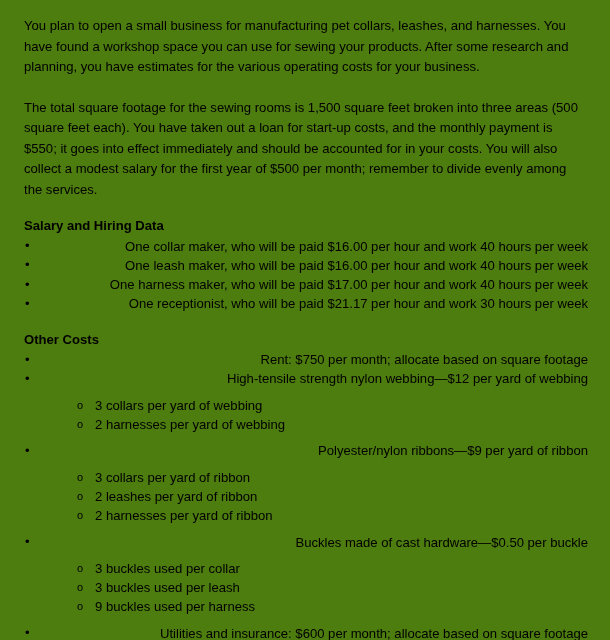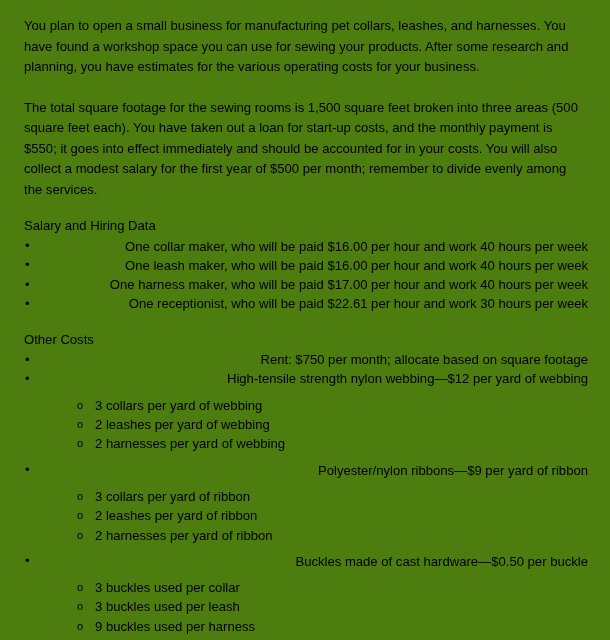--- a/index.html
+++ b/index.html
@@ -28,21 +28,21 @@
     line-height: 20.5px;
     text-align: left;
     max-width: 566px;
   }
   .para-gap {
     height: 20px;
   }
   h2.heading {
     font-size: 13.1px;
     line-height: 20.5px;
-    font-weight: normal;
+    font-weight: bold;
     margin: 0;
     padding: 0;
   }
   .heading-gap {
     height: 16px;
   }
   ul.lvl1 {
     list-style: none;
     margin: 0;
     padding: 0;
@@ -97,34 +97,33 @@
   <p class="para">The total square footage for the sewing rooms is 1,500 square feet broken into three areas (500 square feet each). You have taken out a loan for start-up costs, and the monthly payment is $550; it goes into effect immediately and should be accounted for in your costs. You will also collect a modest salary for the first year of $500 per month; remember to divide evenly among the services.</p>
 
   <div class="heading-gap"></div>
 
   <h2 class="heading">Salary and Hiring Data</h2>
 
   <ul class="lvl1">
     <li class="bullet">One collar maker, who will be paid $16.00 per hour and work 40 hours per week</li>
     <li class="bullet">One leash maker, who will be paid $16.00 per hour and work 40 hours per week</li>
     <li class="bullet">One harness maker, who will be paid $17.00 per hour and work 40 hours per week</li>
-    <li class="bullet">One receptionist, who will be paid $22.61 per hour and work 30 hours per week</li>
+    <li class="bullet">One receptionist, who will be paid $21.17 per hour and work 30 hours per week</li>
   </ul>
 
   <div class="heading-gap"></div>
 
   <h2 class="heading">Other Costs</h2>
 
   <ul class="lvl1">
     <li class="bullet">Rent: $750 per month; allocate based on square footage</li>
     <li class="bullet">High-tensile strength nylon webbing—$12 per yard of webbing</li>
   </ul>
   <ul class="lvl2">
     <li class="subbullet">3 collars per yard of webbing</li>
-    <li class="subbullet">2 leashes per yard of webbing</li>
     <li class="subbullet">2 harnesses per yard of webbing</li>
   </ul>
   <ul class="lvl1">
     <li class="bullet">Polyester/nylon ribbons—$9 per yard of ribbon</li>
   </ul>
   <ul class="lvl2">
     <li class="subbullet">3 collars per yard of ribbon</li>
     <li class="subbullet">2 leashes per yard of ribbon</li>
     <li class="subbullet">2 harnesses per yard of ribbon</li>
   </ul>

